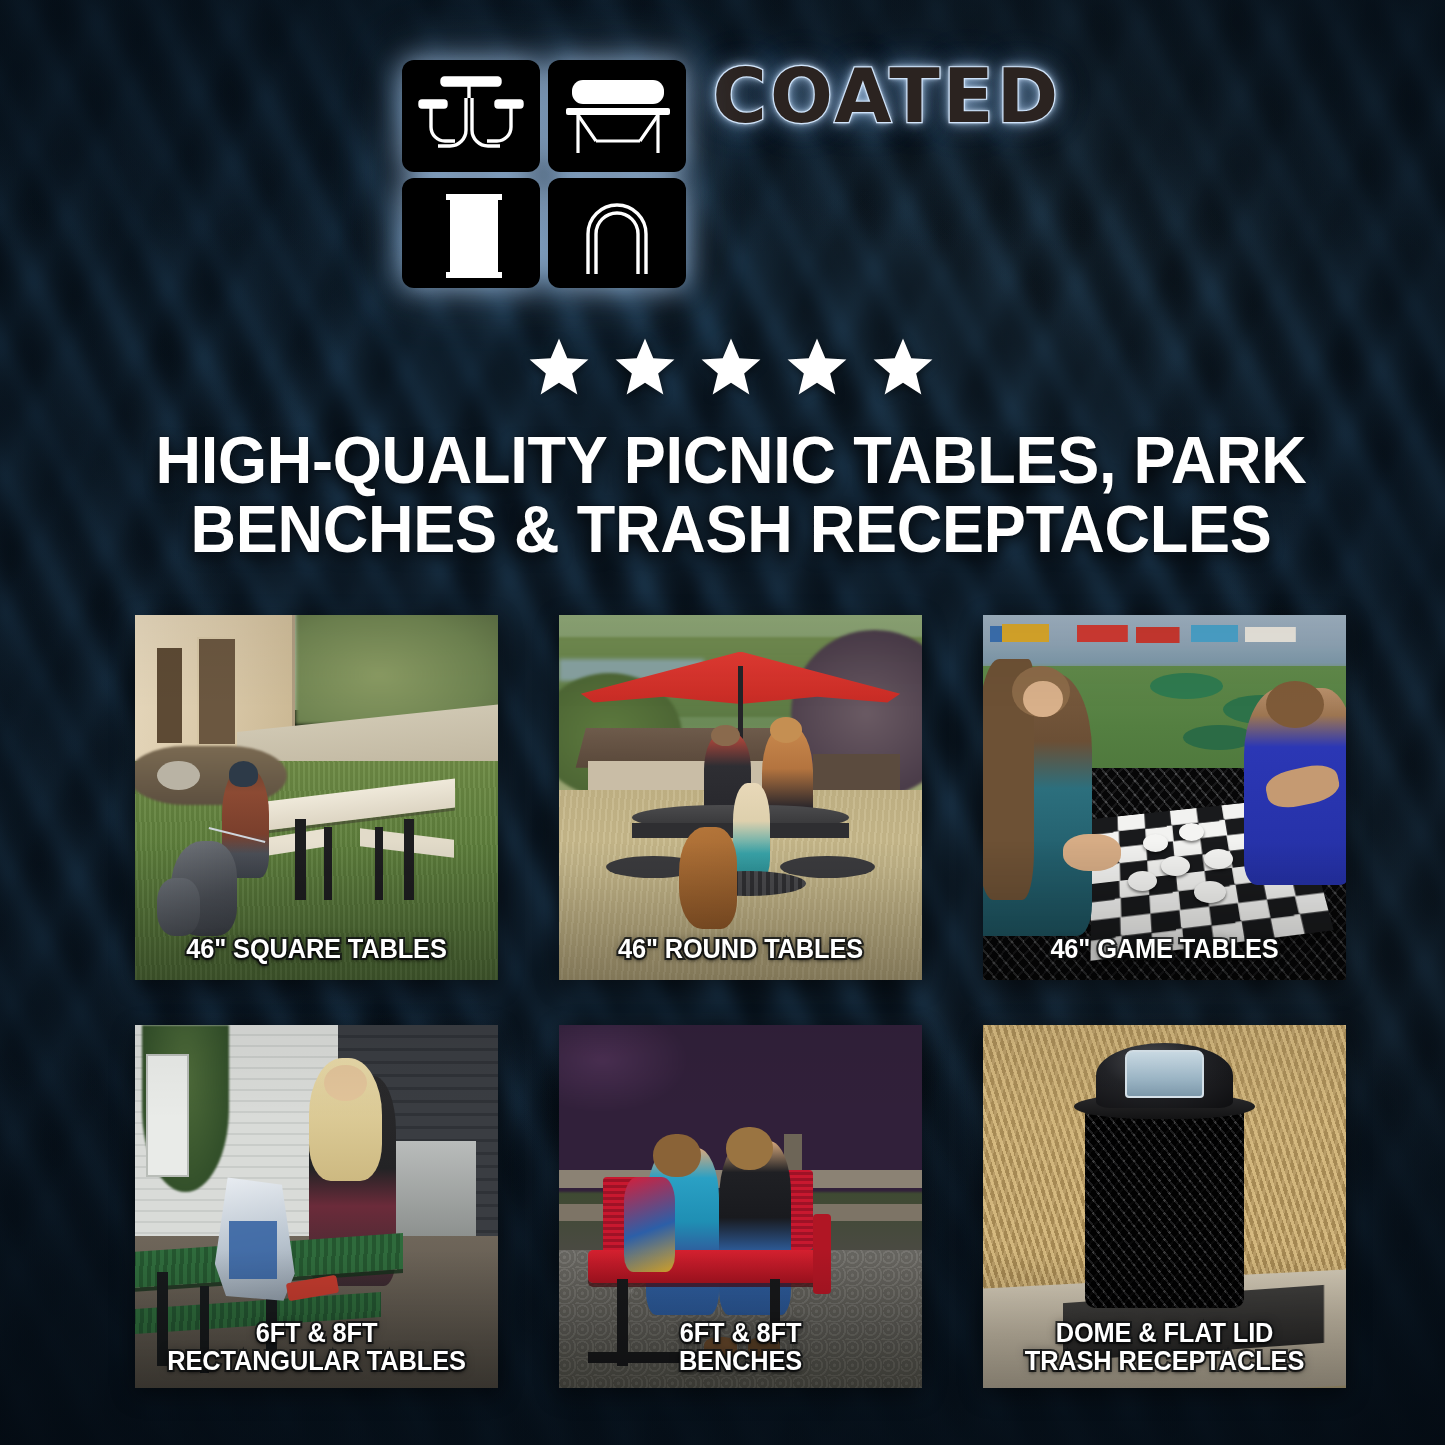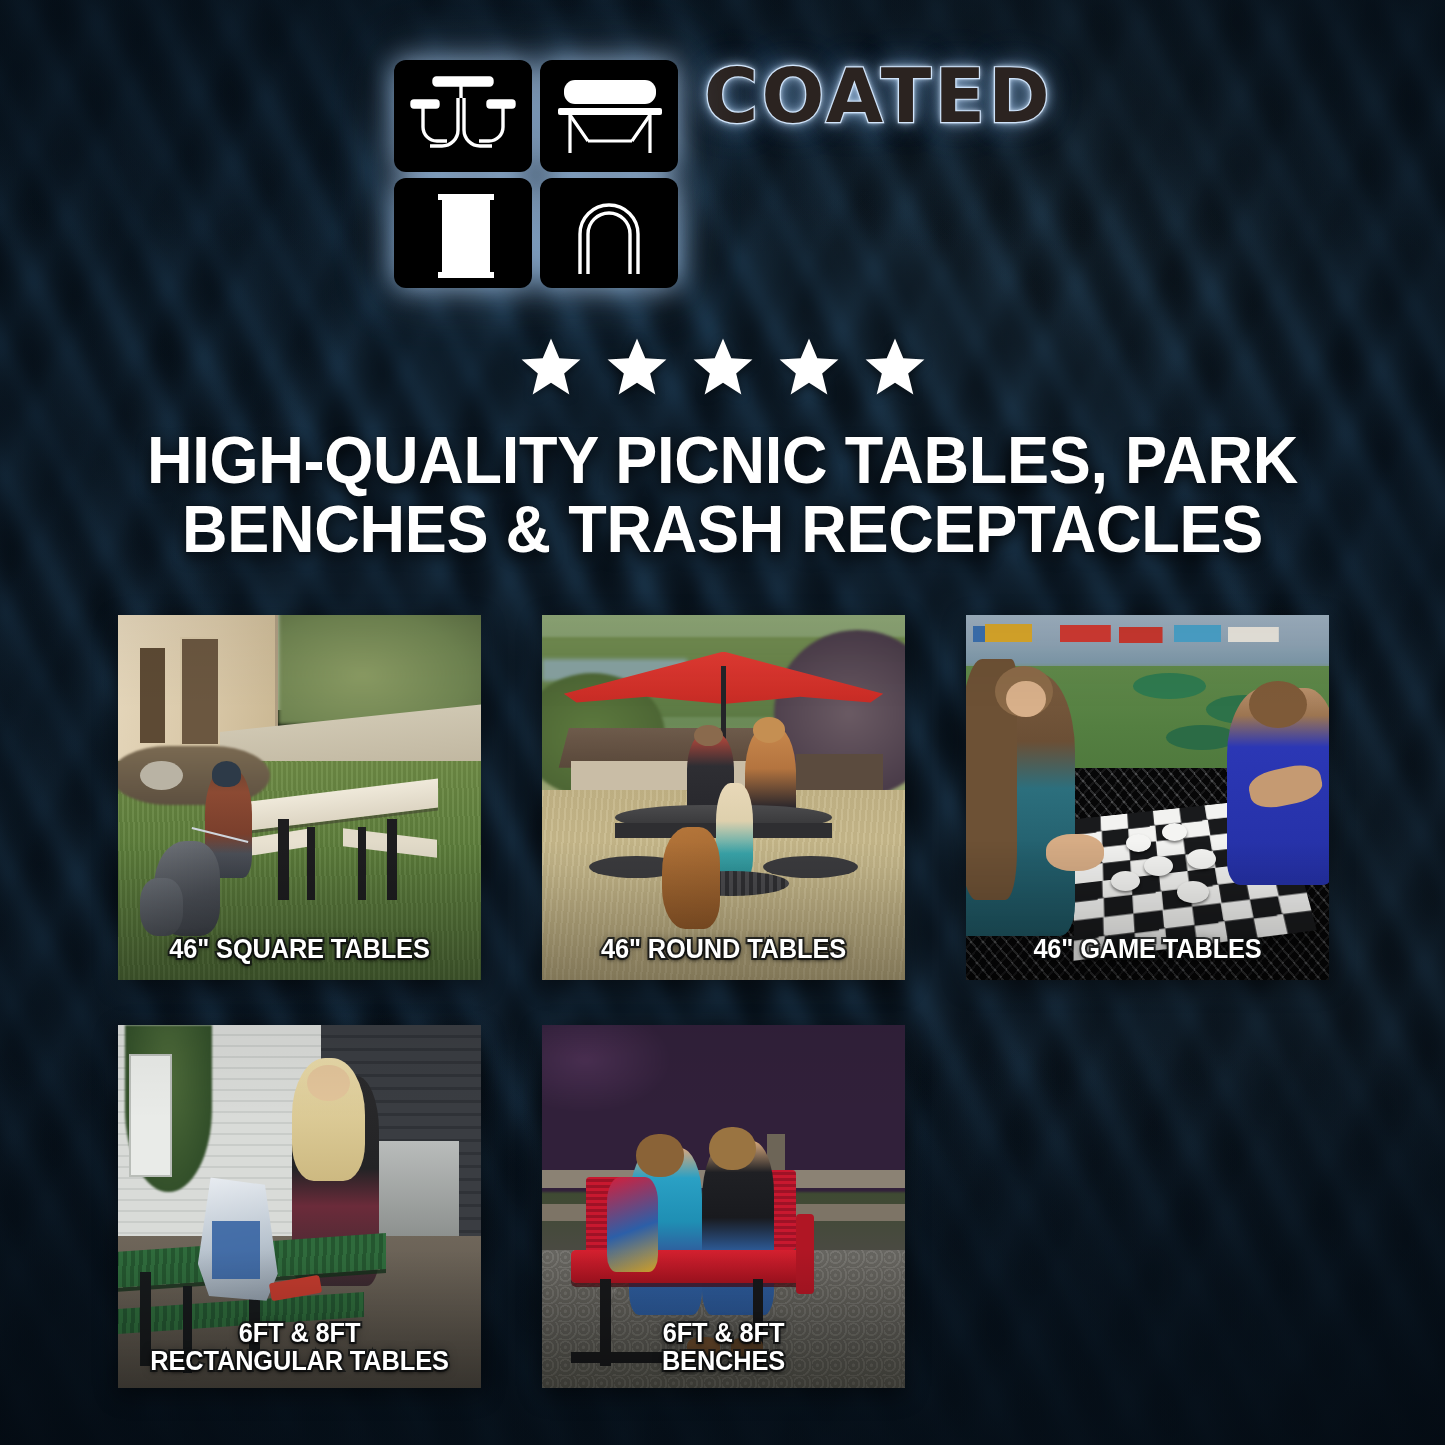--- a/index.html
+++ b/index.html
@@ -50,21 +50,21 @@
   }
   #bg .vignette{
     position:absolute; inset:0;
     background:
       radial-gradient(ellipse 86% 74% at 50% 44%, rgba(0,0,0,0) 38%, rgba(4,12,20,.55) 82%, rgba(3,9,16,.82) 100%),
       linear-gradient(180deg, rgba(6,16,26,.42) 0%, rgba(0,0,0,0) 18%, rgba(0,0,0,0) 72%, rgba(6,16,26,.70) 100%);
   }
   #bg .tint{ position:absolute; inset:0; background:linear-gradient(180deg,rgba(10,26,42,.30),rgba(8,20,33,.52)); }
 
   
-  #content{ position:absolute; inset:0; }
+  #content{ position:absolute; inset:0;margin-left:17px; }
 
   
   .logo-row{
     position:absolute; left:0; right:0; top:58px;
     display:flex; align-items:flex-start; justify-content:center; gap:24px;
   }
   .logo-mark{
     width:288px; height:232px; flex:0 0 auto;
     position:relative;
     filter: drop-shadow(0 0 13px rgba(190,220,255,.62)) drop-shadow(0 0 26px rgba(150,195,240,.34));
@@ -619,15 +619,35 @@
             <div class="o shoe2"></div>
         </div>
         <div class="grade"></div>
       </div>
       <div class="cap two">
         <span class="ln">6FT &amp; 8FT</span>
         <span class="ln">BENCHES</span>
       </div>
     </div>
 
+    <div class="tile">
+      <div class="photo t6">
+        <div class="sc">
+          <div class="o sky"></div>
+            <div class="o grass"></div>
+            <div class="o grassBlur"></div>
+          <div class="o walk"></div>
+            <div class="o pad"></div>
+          <div class="o body"></div>
+            <div class="o rim"></div>
+          <div class="o dome"></div>
+            <div class="o opening"></div>
+        </div>
+        <div class="grade"></div>
+      </div>
+      <div class="cap two">
+        <span class="ln">DOME &amp; FLAT LID</span>
+        <span class="ln">TRASH RECEPTACLES</span>
+      </div>
+    </div>
 
   </div>
 </div>
 
 </body></html>

